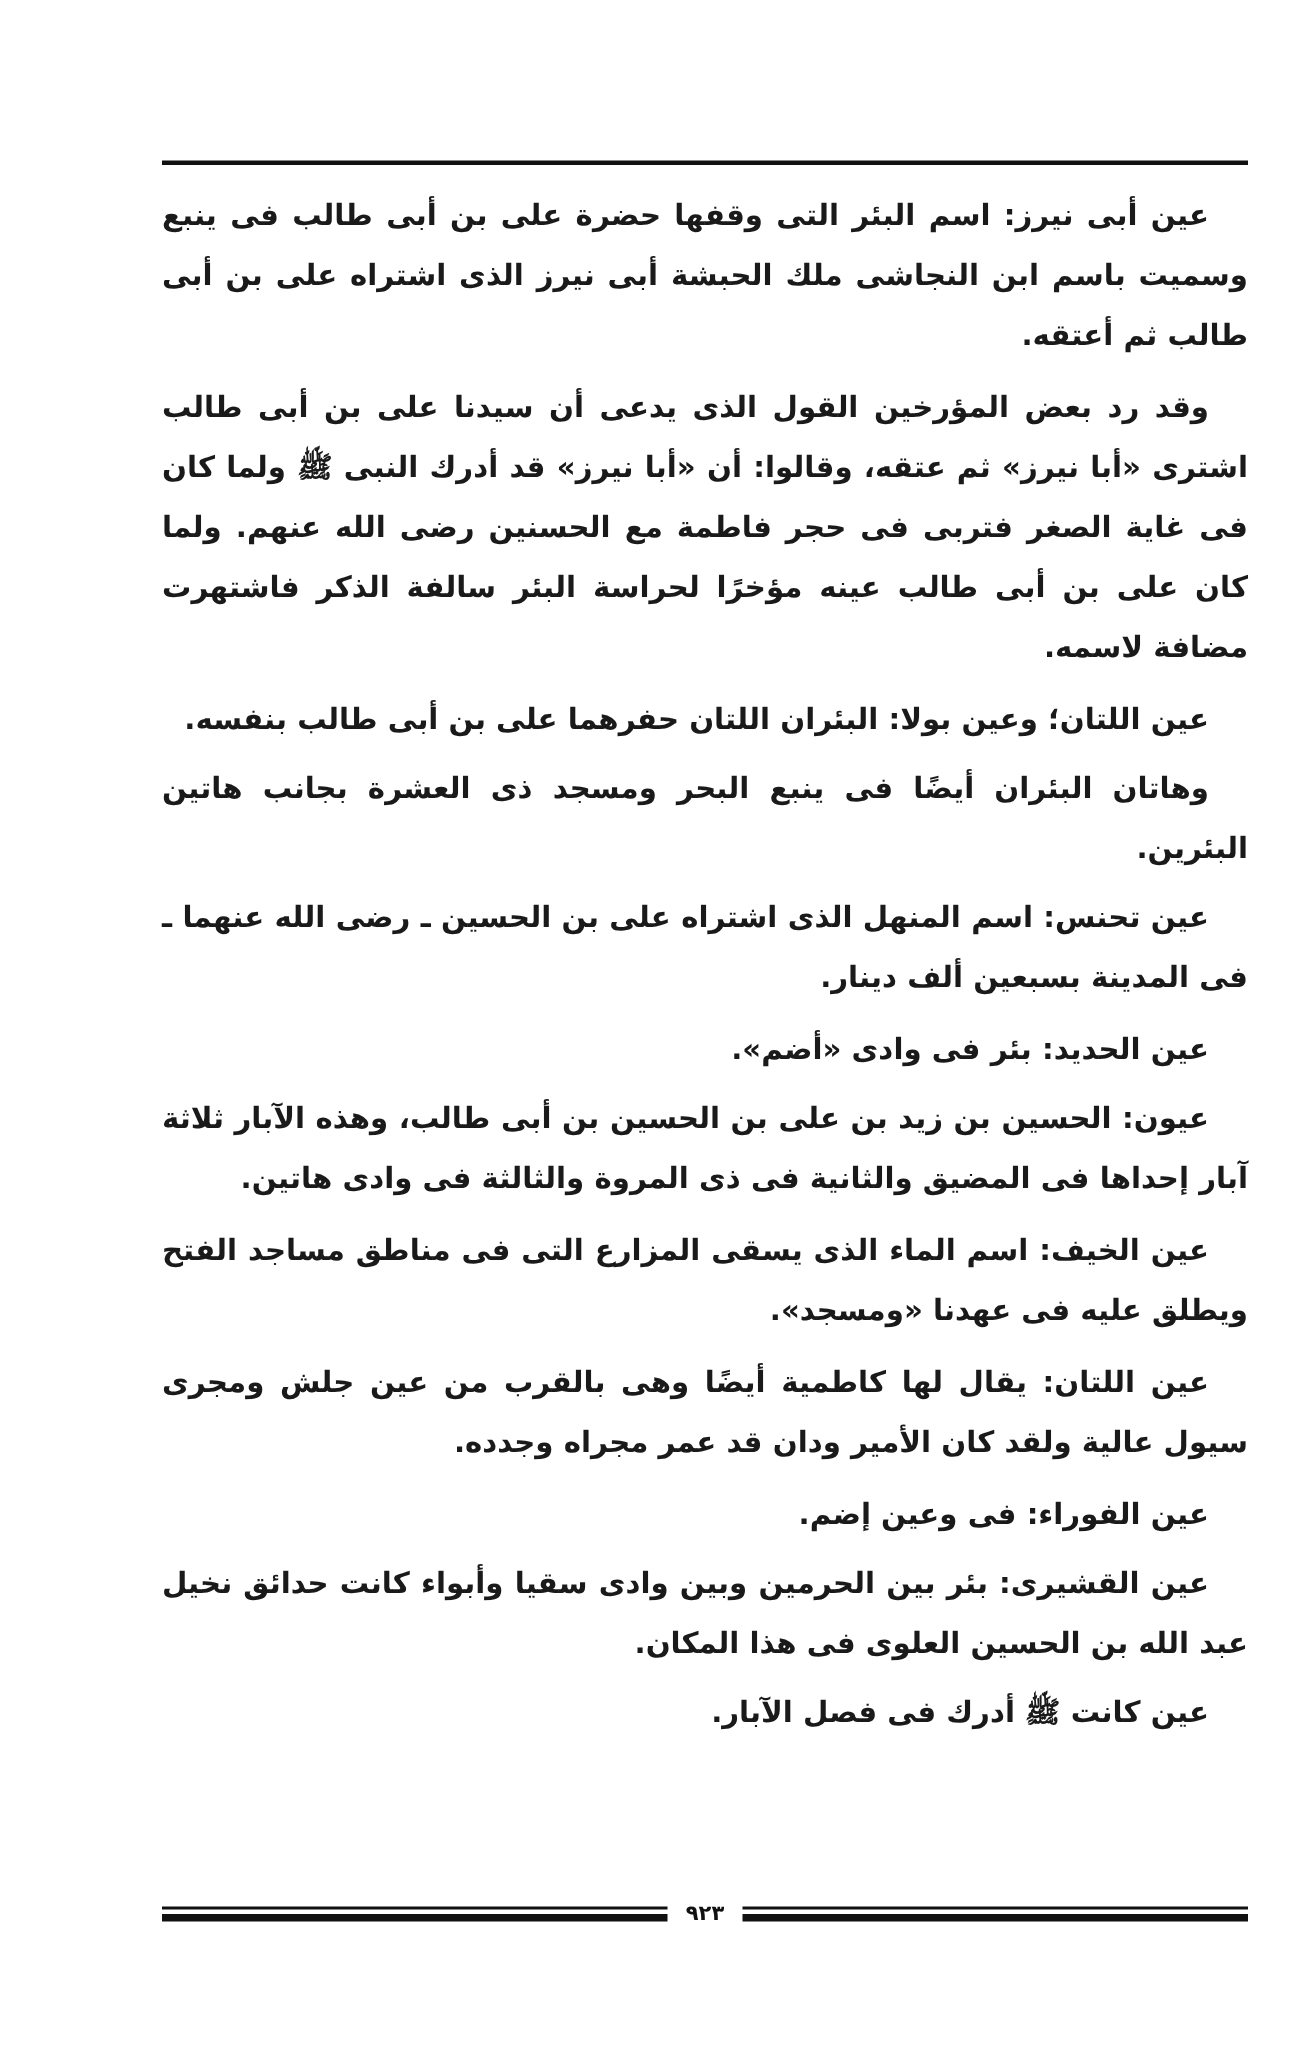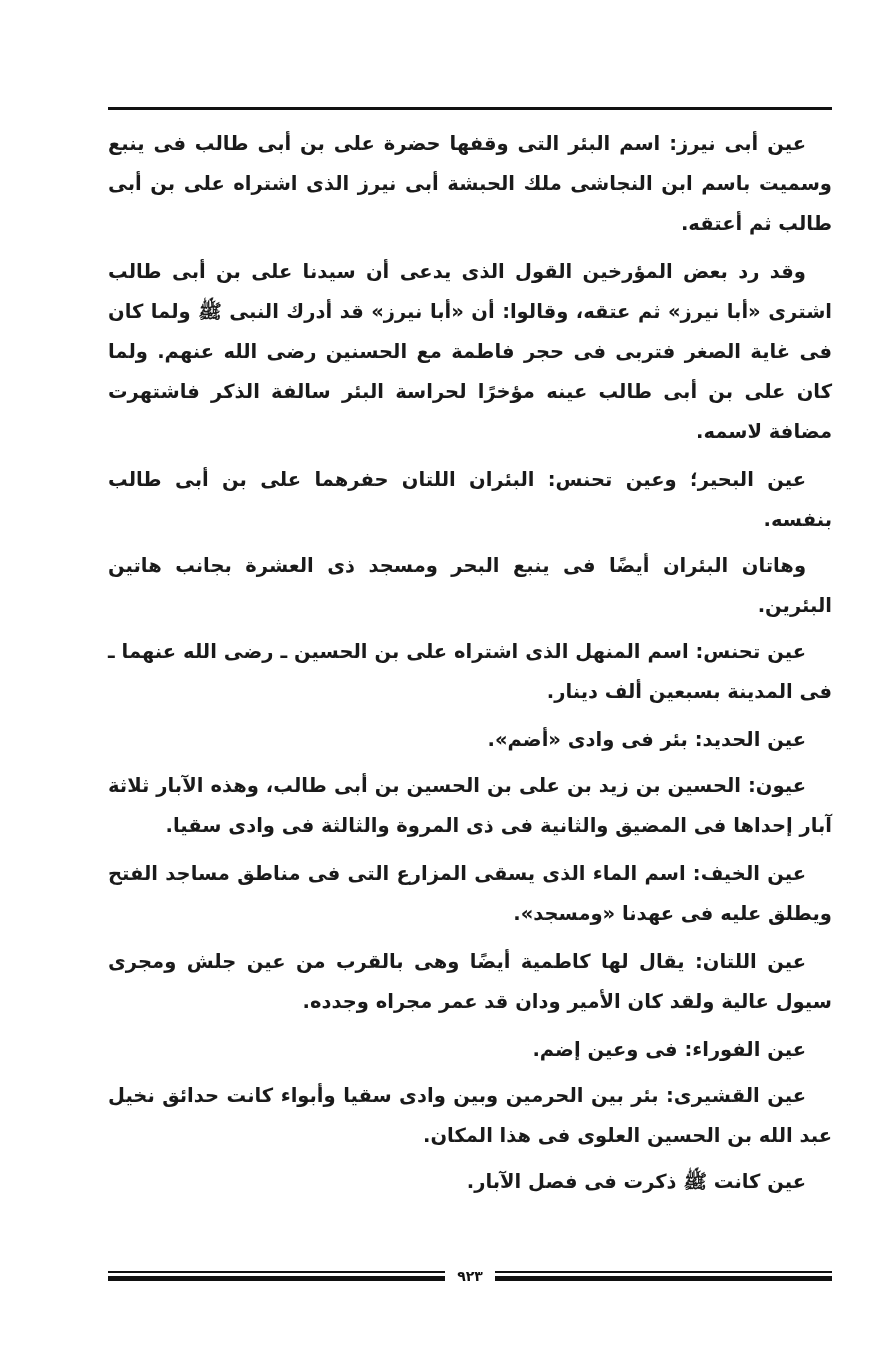--- a/index.html
+++ b/index.html
@@ -31,30 +31,30 @@
     }
   </style>
 </head>
 <body>
 
 <div class="top-rule"></div>
 
 <div class="content">
   <p class="para"><span class="term">عين أبى نيرز:</span><span class="body-text"> اسم البئر التى وقفها حضرة على بن أبى طالب فى ينبع وسميت باسم ابن النجاشى ملك الحبشة أبى نيرز الذى اشتراه على بن أبى طالب ثم أعتقه.</span></p>
   <p class="para"><span class="term"></span><span class="body-text">وقد رد بعض المؤرخين القول الذى يدعى أن سيدنا على بن أبى طالب اشترى «أبا نيرز» ثم عتقه، وقالوا: أن «أبا نيرز» قد أدرك النبى ﷺ ولما كان فى غاية الصغر فتربى فى حجر فاطمة مع الحسنين رضى الله عنهم. ولما كان على بن أبى طالب عينه مؤخرًا لحراسة البئر سالفة الذكر فاشتهرت مضافة لاسمه.</span></p>
-  <p class="para tight"><span class="term">عين البحير؛ وعين تحنس:</span><span class="body-text"> البئران اللتان حفرهما على بن أبى طالب بنفسه.</span></p>
+  <p class="para tight"><span class="term">عين اللتان؛ وعين بولا:</span><span class="body-text"> البئران اللتان حفرهما على بن أبى طالب بنفسه.</span></p>
   <p class="para tight"><span class="term"></span><span class="body-text">وهاتان البئران أيضًا فى ينبع البحر ومسجد ذى العشرة بجانب هاتين البئرين.</span></p>
   <p class="para"><span class="term">عين تحنس:</span><span class="body-text"> اسم المنهل الذى اشتراه على بن الحسين ـ رضى الله عنهما ـ فى المدينة بسبعين ألف دينار.</span></p>
   <p class="para tight"><span class="term">عين الحديد:</span><span class="body-text"> بئر فى وادى «أضم».</span></p>
-  <p class="para"><span class="term">عيون: الحسين</span><span class="body-text"> بن زيد بن على بن الحسين بن أبى طالب، وهذه الآبار ثلاثة آبار إحداها فى المضيق والثانية فى ذى المروة والثالثة فى وادى سقيا.</span></p>
+  <p class="para"><span class="term">عيون: الحسين</span><span class="body-text"> بن زيد بن على بن الحسين بن أبى طالب، وهذه الآبار ثلاثة آبار إحداها فى المضيق والثانية فى ذى المروة والثالثة فى وادى هاتين.</span></p>
   <p class="para"><span class="term">عين الخيف:</span><span class="body-text"> اسم الماء الذى يسقى المزارع التى فى مناطق مساجد الفتح ويطلق عليه فى عهدنا «ومسجد».</span></p>
   <p class="para"><span class="term">عين اللتان:</span><span class="body-text"> يقال لها كاطمية أيضًا وهى بالقرب من عين جلش ومجرى سيول عالية ولقد كان الأمير ودان قد عمر مجراه وجدده.</span></p>
   <p class="para tight"><span class="term">عين الفوراء:</span><span class="body-text"> فى وعين إضم.</span></p>
   <p class="para tight"><span class="term">عين القشيرى:</span><span class="body-text"> بئر بين الحرمين وبين وادى سقيا وأبواء كانت حدائق نخيل عبد الله بن الحسين العلوى فى هذا المكان.</span></p>
-  <p class="para tight"><span class="term">عين كانت ﷺ</span><span class="body-text"> ذكرت فى فصل الآبار.</span></p>
+  <p class="para tight"><span class="term">عين كانت ﷺ</span><span class="body-text"> أدرك فى فصل الآبار.</span></p>
 </div>
 
 <div class="footer">
   <div class="rule-group">
     <div class="rule-thin"></div>
     <div class="rule-thick"></div>
   </div>
   <span class="page-number">٩٢٣</span>
   <div class="rule-group">
     <div class="rule-thin"></div>

